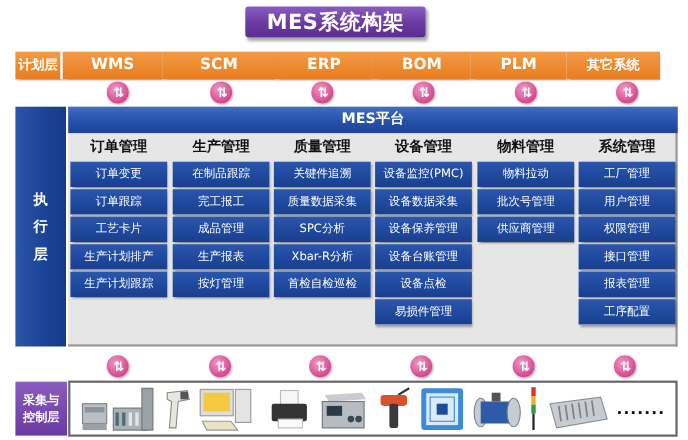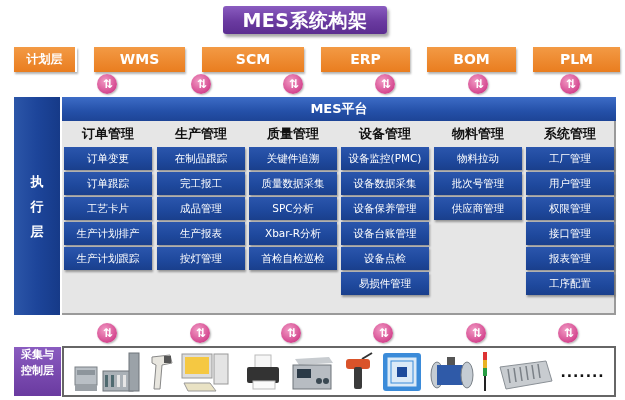--- a/index.html
+++ b/index.html
@@ -1,29 +1,29 @@
 <!DOCTYPE html>
 <html><head>
 <meta charset="utf-8">
 <style>
   * { box-sizing: border-box; margin: 0; padding: 0; }
   body { width: 625px; height: 400px; background: #ffffff; font-family: "DejaVu Sans", "Liberation Sans", sans-serif; position: relative; overflow: hidden; }
   .title-box { position: absolute; left: 223px; top: 6px; width: 164px; height: 28px; background: linear-gradient(#8a5cc0, #6a3aa0 55%, #5b2d90); border-radius: 3px; box-shadow: 2px 3px 3px rgba(0,0,0,0.35); color: #fff; font-weight: bold; font-size: 19px; text-align: center; line-height: 28px; letter-spacing: 0.5px; }
   .plan-row { position: absolute; top: 47px; left: 14px; height: 25px; display: flex; }
-  .plan-label { width: 63px; height: 25px; background: linear-gradient(#f39a45, #e97d1f); color: #fff; font-weight: bold; font-size: 12px; text-align: center; line-height: 25px; border-right: 2px solid #fff; box-shadow: 1px 2px 2px rgba(0,0,0,0.3); }
-  .plan-item { height: 25px; background: linear-gradient(#f39a45, #e97d1f); color: #fff; font-weight: bold; font-size: 14px; text-align: center; line-height: 25px; margin-left: 17px; box-shadow: 1px 2px 2px rgba(0,0,0,0.3); }
+  .plan-label { width: 43px; height: 25px; background: linear-gradient(#f39a45, #e97d1f); color: #fff; font-weight: bold; font-size: 12px; text-align: center; line-height: 25px; border-right: 2px solid #fff; box-shadow: 1px 2px 2px rgba(0,0,0,0.3); }
+  .plan-item { height: 25px; background: linear-gradient(#f39a45, #e97d1f); color: #fff; font-weight: bold; font-size: 14px; text-align: center; line-height: 25px; margin-left: 0; box-shadow: 1px 2px 2px rgba(0,0,0,0.3); }
   .plan-item.cn { font-size: 12px; }
   .arrow { position: absolute; width: 20px; height: 20px; border-radius: 50%; background: radial-gradient(circle at 40% 35%, #f19ac4, #d4478f 70%, #b83275); box-shadow: 1px 1px 2px rgba(0,0,0,0.3); color: #fff; font-size: 12px; font-weight: bold; text-align: center; line-height: 20px; letter-spacing: -2px; }
   .exec-label { position: absolute; left: 14px; top: 97px; width: 46px; height: 218px; background: linear-gradient(90deg, #2c56a8, #1d459a 50%, #163a88); color: #fff; font-weight: bold; font-size: 13px; display: flex; flex-direction: column; align-items: center; justify-content: center; line-height: 25px; }
   .exec-area { position: absolute; left: 62px; top: 97px; width: 554px; height: 218px; background: #e6e6e6; border-bottom: 2px solid #9a9a9a; border-right: 2px solid #9a9a9a; }
   .platform-bar { position: absolute; left: 0; top: 0; width: 554px; height: 24px; background: linear-gradient(#3d6cc6, #2450a8 60%, #1d4496); color: #fff; font-weight: bold; font-size: 13px; text-align: center; line-height: 24px; }
   .col { position: absolute; top: 24px; width: 88px; }
   .col-head { height: 26px; color: #111; font-size: 13px; text-align: center; line-height: 26px; font-weight: bold; }
   .cell { height: 23px; margin-bottom: 2px; background: linear-gradient(#2b56ad, #1e489c 60%, #1a3f8c); color: #fff; font-size: 10.5px; text-align: center; line-height: 23px; box-shadow: 1px 2px 2px rgba(0,0,0,0.35); white-space: nowrap; }
-  .ctrl-label { position: absolute; left: 14px; top: 347px; width: 47px; height: 49px; background: linear-gradient(#8a5cc0, #6a3aa0); color: #fff; font-weight: bold; font-size: 11px; text-align: center; line-height: 16px; display: flex; align-items: flex-start; justify-content: center; }
+  .ctrl-label { position: absolute; left: 14px; top: 347px; width: 47px; height: 49px; background: linear-gradient(#8a5cc0, #6a3aa0); color: #fff; font-weight: bold; font-size: 11px; text-align: center; line-height: 16px; display: flex; align-items: center; justify-content: center; }
   .ctrl-area { position: absolute; left: 62px; top: 346px; width: 554px; height: 51px; border: 2px solid #666; border-left: 2px solid #666; background: #fff; display: flex; align-items: center; justify-content: space-around; padding: 0 6px; }
   .dev { height: 40px; display: flex; align-items: center; justify-content: center; }
   .dots { font-weight: bold; font-size: 14px; color: #111; letter-spacing: 1px; }
 </style>
 </head>
 <body>
 
 <div class="title-box">MES系统构架</div>
 
 <div class="plan-row">

